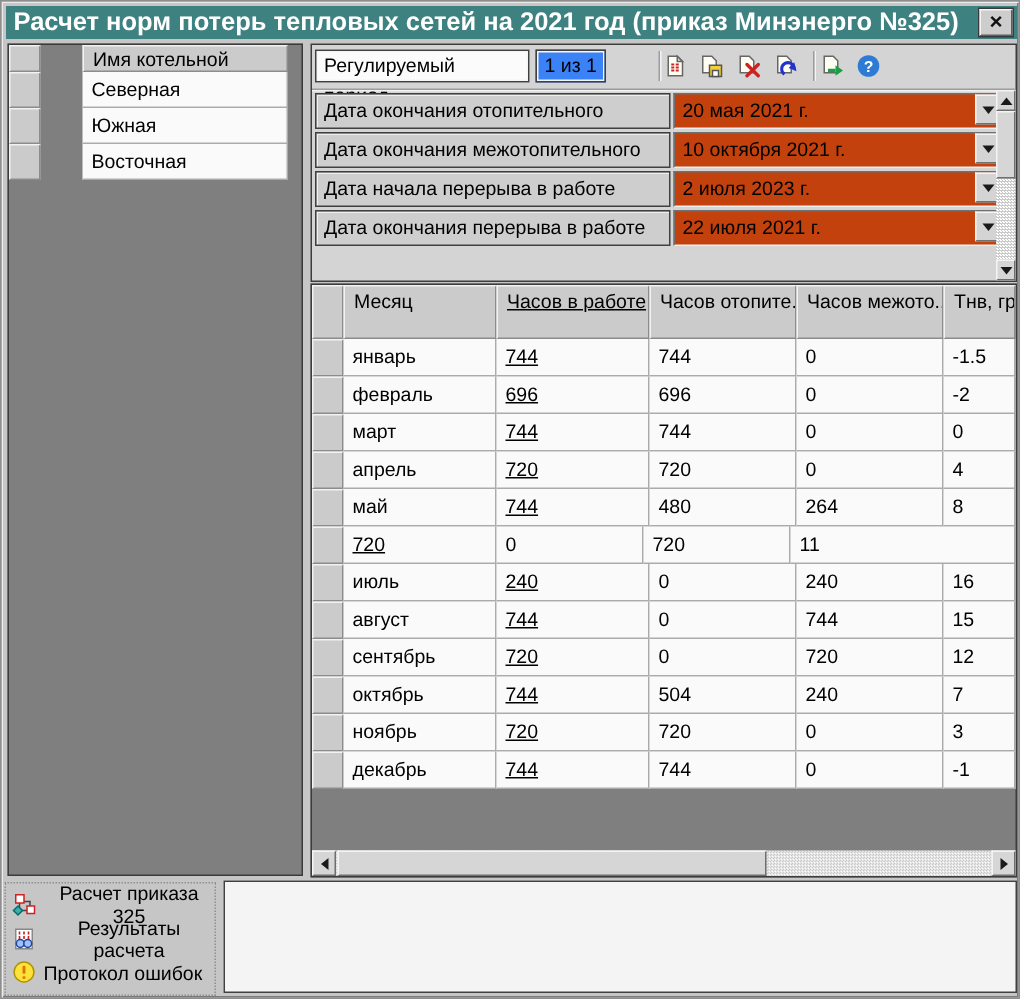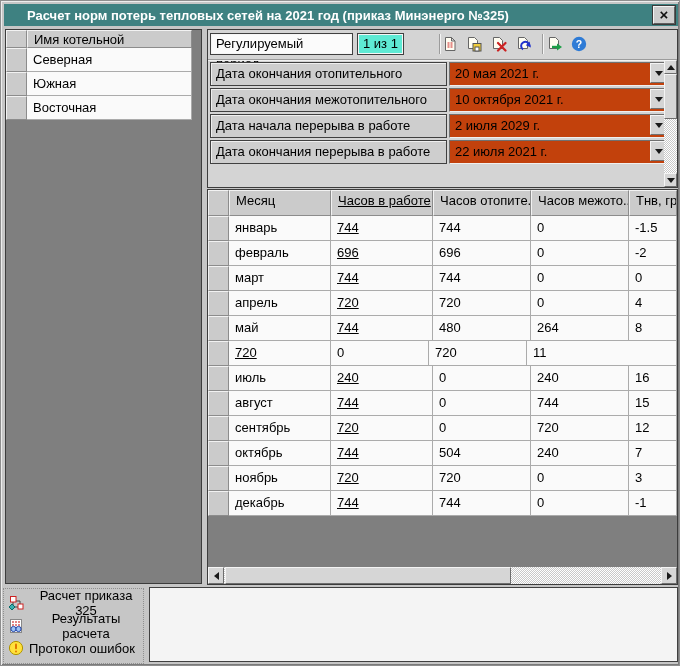--- a/index.html
+++ b/index.html
@@ -3,50 +3,50 @@
 <meta charset="utf-8">
 <style>
   html,body{margin:0;padding:0;}
   body{font-family:"Liberation Sans",sans-serif;font-size:13px;color:#000;background:#9a9a9a;}
   .window{position:relative;width:680px;height:666px;background:#C6C6C6;border:1px solid #8E8E8E;
           box-sizing:border-box;box-shadow:inset 1px 1px 0 #EDEDED, inset -1px -1px 0 #7A7A7A;overflow:hidden;}
 
   
   .titlebar{position:absolute;left:3px;top:3px;width:674px;height:22px;background:var(--titlebar,#3E8181);
             display:flex;align-items:center;}
-  .title-text{padding-left:23px;color:#fff;font-weight:bold;font-size:13px;white-space:nowrap;}
+  .title-text{padding-left:5px;color:#fff;font-weight:bold;font-size:17px;white-space:nowrap;}
   .close-btn{position:absolute;right:3px;top:2px;width:22px;height:18px;background:#CDCDCD;
              border:1px solid;border-color:#F4F4F4 #5E5E5E #5E5E5E #F4F4F4;box-shadow:0 0 0 1px #3A3A3A;
              display:flex;align-items:center;justify-content:center;padding:0;cursor:default;}
   .x-glyph{font-weight:900;font-size:15px;line-height:14px;color:#111;}
   .hatch{background-image:repeating-conic-gradient(#FFFFFF 0% 25%, #C9C9C9 25% 50%);background-size:2px 2px;}
 
   
   .left-panel{position:absolute;left:4px;top:28px;width:197px;height:555px;background:#7F7F7F;
               border:1px solid #3C3C3C;box-sizing:border-box;}
   .grid-row{display:flex;}
   .cell{box-sizing:border-box;overflow:hidden;white-space:nowrap;background:#FAFAFA;
         border-right:1px solid #ABABAB;border-bottom:1px solid #ABABAB;padding-left:6px;}
   .rowsel{width:21px;flex:none;padding:0;background:#CBCBCB;border:1px solid;
           border-color:#F2F2F2 #8C8C8C #8C8C8C #F2F2F2;}
   .hdrcell{background:#CBCBCB;border:1px solid;border-color:#F2F2F2 #8C8C8C #8C8C8C #F2F2F2;}
   .left-panel .grid-row{width:186px;}
   .left-panel .hrow .cell{height:18px;line-height:17px;}
   .left-panel .drow .cell{height:24px;line-height:23px;}
-  .left-panel .name{flex:1;}
+  .left-panel .name{flex:1;margin-left:28px;}
 
   
   .top-panel{position:absolute;left:206px;top:28px;width:471px;height:159px;background:#D4D4D4;
              border:1px solid #3C3C3C;box-sizing:border-box;}
   .toolbar{position:absolute;left:0;top:0;right:0;height:29px;border-bottom:1px solid #9C9C9C;
            box-shadow:0 1px 0 #F2F2F2;}
   .tbox{position:absolute;top:3px;height:22px;box-sizing:border-box;border:1px solid #404040;
         box-shadow:inset 0 0 0 1px #F6F6F6;line-height:20px;padding:0 5px;}
   .period-box{left:2px;width:143px;background:#FBFBFB;}
-  .pager-box{left:149px;width:47px;background:#5eead4;}
+  .pager-box{left:149px;width:47px;background:#3b82f6;}
   .tsep{position:absolute;top:4px;height:20px;width:0;border-left:1px solid #9C9C9C;border-right:1px solid #F4F4F4;}
   .s1{left:231px}.s2{left:334px}
   .tbtn{position:absolute;top:6px;width:16px;height:16px;border:none;background:transparent;padding:0;cursor:default;}
   .i1{left:234px}.i2{left:258px}.i3{left:283px}.i4{left:308px}.i5{left:339px}.i6{left:363px}
 
   .drow2{position:absolute;left:2px;height:24px;width:456px;}
   .r0{top:32px}.r1{top:58px}.r2{top:84px}.r3{top:110px}
   .dlabel{position:absolute;left:0;top:0;width:237px;height:24px;box-sizing:border-box;background:#CECECE;
           border:1px solid #404040;box-shadow:inset 1px 1px 0 #EFEFEF;line-height:22px;padding-left:5px;
           overflow:hidden;white-space:nowrap;}
@@ -65,21 +65,21 @@
         border-color:#F4F4F4 #6E6E6E #6E6E6E #F4F4F4;box-sizing:border-box;display:flex;
         align-items:center;justify-content:center;padding:0;}
   .vs-up{top:0;height:14px;}
   .vs-thumb{position:absolute;left:0;top:14px;width:13px;height:45px;background:#D6D6D6;border:1px solid;
             border-color:#F4F4F4 #6E6E6E #6E6E6E #F4F4F4;box-sizing:border-box;}
   .vs-down{bottom:0;height:14px;}
 
   
   .table-panel{position:absolute;left:206px;top:188px;width:471px;height:396px;background:#7F7F7F;
                border:1px solid #3C3C3C;box-sizing:border-box;}
-  .table-panel .hrow .cell{height:26px;line-height:19px;}
+  .table-panel .hrow .cell{height:36px;line-height:19px;}
   .table-panel #tbody .cell{height:25px;line-height:24px;}
   .c0{width:102px;flex:none;}
   .c1{width:102px;flex:none;text-decoration:underline;}
   .c2{width:98px;flex:none;}
   .c3{width:98px;flex:none;}
   .c4{flex:1;min-width:0;}
   .hscroll{position:absolute;left:0;right:0;bottom:0;height:17px;}
   .hs-left{left:0;top:0;width:16px;height:17px;}
   .hs-right{left:auto;right:0;top:0;width:16px;height:17px;}
   .hs-thumb{position:absolute;left:17px;top:0;width:286px;height:17px;background:#D6D6D6;border:1px solid;
@@ -188,21 +188,21 @@
       <div class="combo">
         <span>10 октября 2021 г.</span>
         <button class="combo-btn">
             <span class="arr-d"></span>
           </button>
       </div>
     </div>
     <div class="drow2 r2">
       <div class="dlabel">Дата начала перерыва в работе</div>
       <div class="combo">
-        <span>2 июля 2029 г.</span>
+        <span>2 июля 2023 г.</span>
         <button class="combo-btn">
             <span class="arr-d"></span>
           </button>
       </div>
     </div>
     <div class="drow2 r3">
       <div class="dlabel">Дата окончания перерыва в работе</div>
       <div class="combo">
         <span>22 июля 2021 г.</span>
         <button class="combo-btn">

